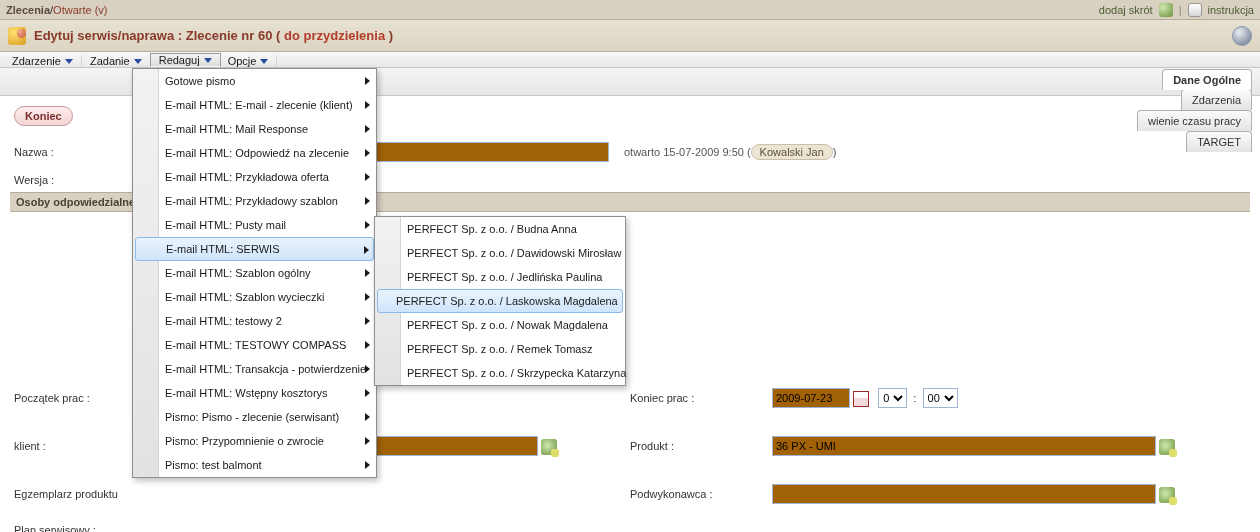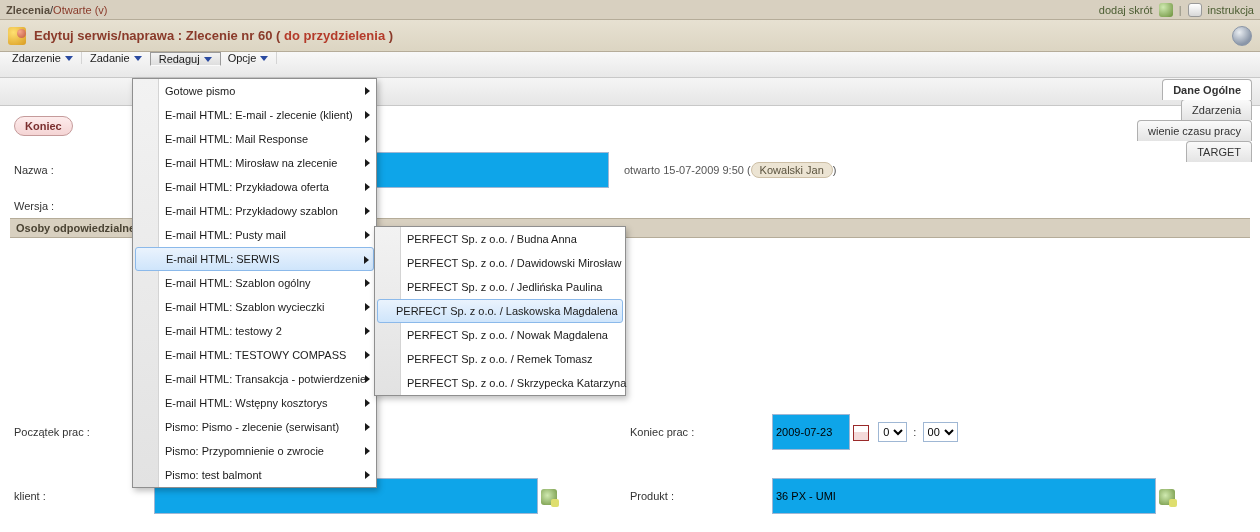--- a/index.html
+++ b/index.html
@@ -55,23 +55,23 @@
   .globeicn {
     width:20px; height:20px; border-radius:50%;
     background: radial-gradient(circle at 35% 30%, #eaeef2, #8a96a8 70%);
     border:1px solid #8a96a8;
   }
 
   
   .menubar {
     background: linear-gradient(#f8f8f8, #e8e8e8);
     border-bottom: 1px solid #c8c8c8;
-    height: 26px;
+    height: 16px;
     display: flex;
-    align-items: flex-start;
+    align-items: flex-end;
     padding: 0 4px;
   }
   .menubtn {
     display:flex; align-items:center; gap:4px;
     padding: 0 8px;
     border-right: 1px solid #d4d4d4;
     color:#1a1a1a;
     cursor: default;
   }
   .menubtn.open {
@@ -109,21 +109,21 @@
     display:inline-block; border:1px solid #c59b9b;
     background: linear-gradient(#fdecec,#f4d4d4);
     color:#7a2f2f; font-weight:bold;
     padding:3px 10px; border-radius:10px; margin: 2px 0 10px 4px;
   }
   table.form { border-collapse: collapse; width: 100%; }
   table.form td { padding: 6px 4px; vertical-align: middle; }
   td.lbl { width: 140px; color:#333; }
   td.lbl2 { width: 140px; color:#333; }
   .inp {
-    border:1px solid #9fb7d4; background:#0ea5e9; height:36px; padding:1px 3px;
+    border:1px solid #9fb7d4; background:#a16207; height:20px; padding:1px 3px;
     font: inherit;
   }
   .inp.w1 { width: 455px; }
   .inp.w2 { width: 384px; }
   .inp.w60 { width: 78px; }
   .sel { border:1px solid #9fb7d4; background:#fff; height:20px; font:inherit; }
   .opened { color:#555; }
   .opened .who {
     display:inline-block; border:1px solid #cdbfa6; background:#ece4d3;
     border-radius:10px; padding:1px 8px; color:#5a533f;
@@ -261,21 +261,21 @@
       </div>
     <div class="mi">
         <span>E-mail HTML: E-mail - zlecenie (klient)</span>
         <span class="sub"></span>
       </div>
     <div class="mi">
         <span>E-mail HTML: Mail Response</span>
         <span class="sub"></span>
       </div>
     <div class="mi">
-        <span>E-mail HTML: Mirosław na zlecenie</span>
+        <span>E-mail HTML: Odpowiedź na zlecenie</span>
         <span class="sub"></span>
       </div>
     <div class="mi">
         <span>E-mail HTML: Przykładowa oferta</span>
         <span class="sub"></span>
       </div>
     <div class="mi">
         <span>E-mail HTML: Przykładowy szablon</span>
         <span class="sub"></span>
       </div>

